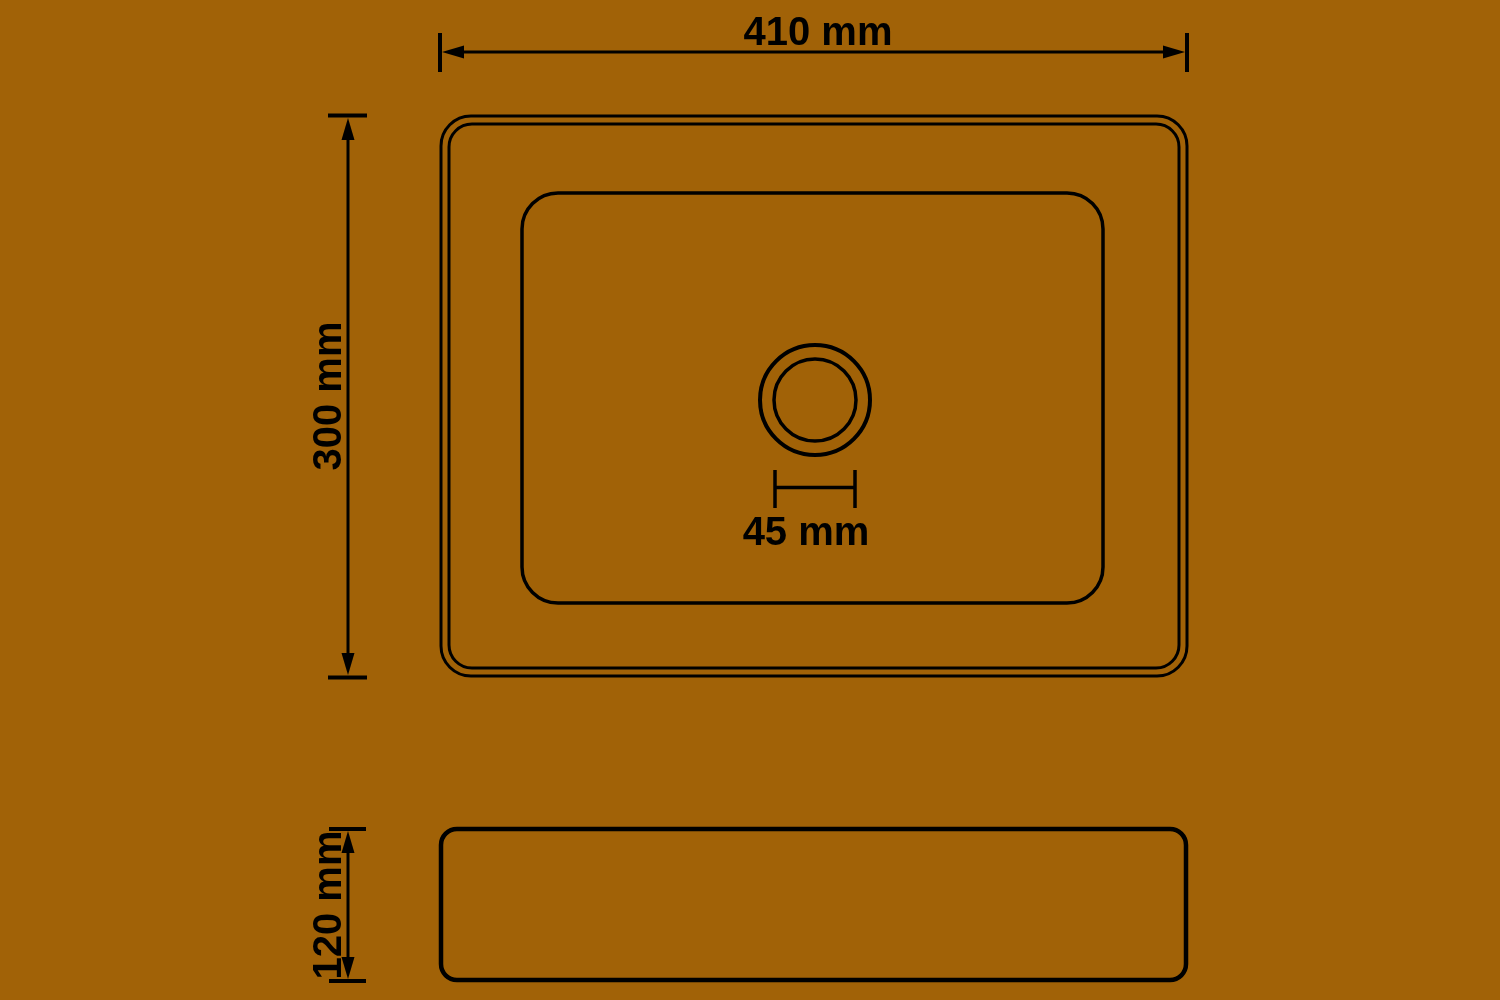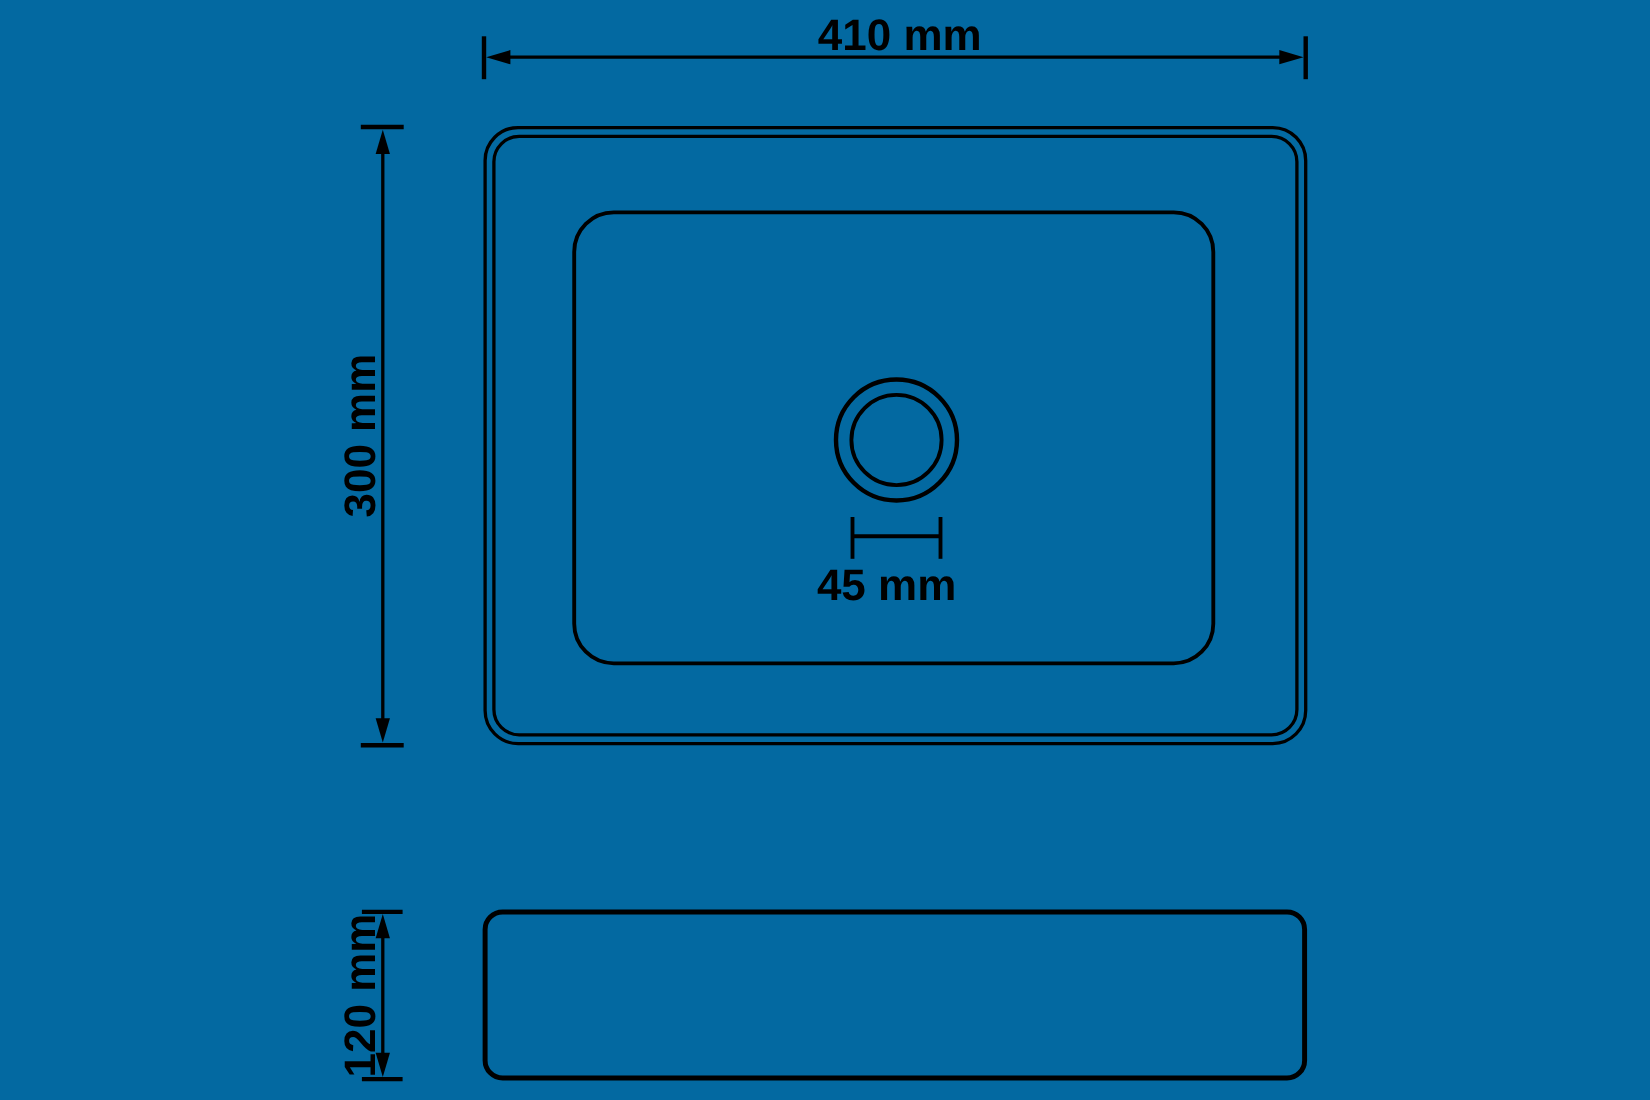--- a/index.html
+++ b/index.html
@@ -7,21 +7,21 @@
     padding: 0;
     width: 1500px;
     height: 1000px;
     background: #ffffff;
     overflow: hidden;
   }
   .canvas {
     position: relative;
     width: 1500px;
     height: 1000px;
-    background: #0369a1;
+    background: #a16207;
   }
   svg {
     display: block;
   }
   .stroke {
     fill: none;
     stroke: #000000;
   }
   .fillshape {
     fill: #000000;

